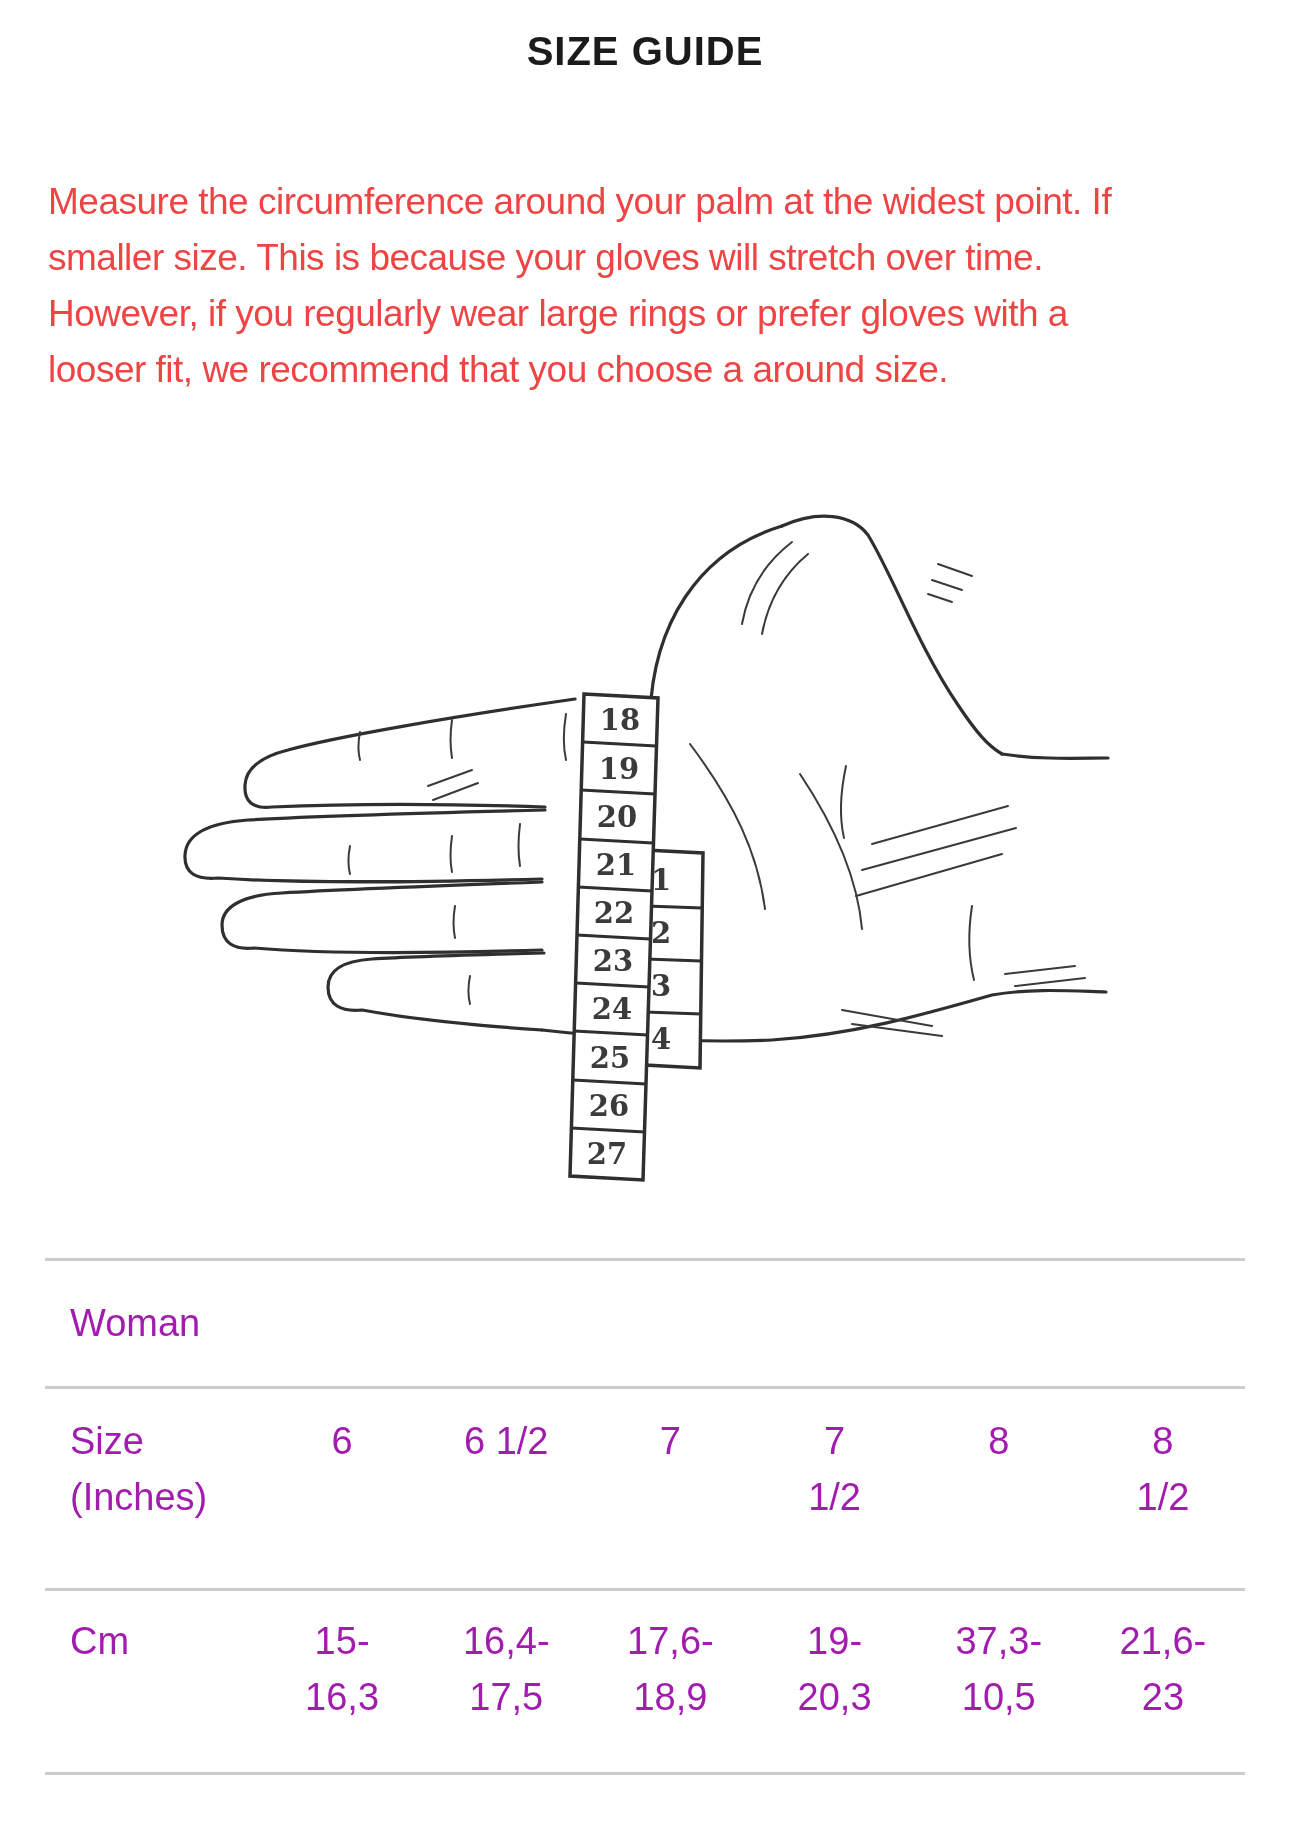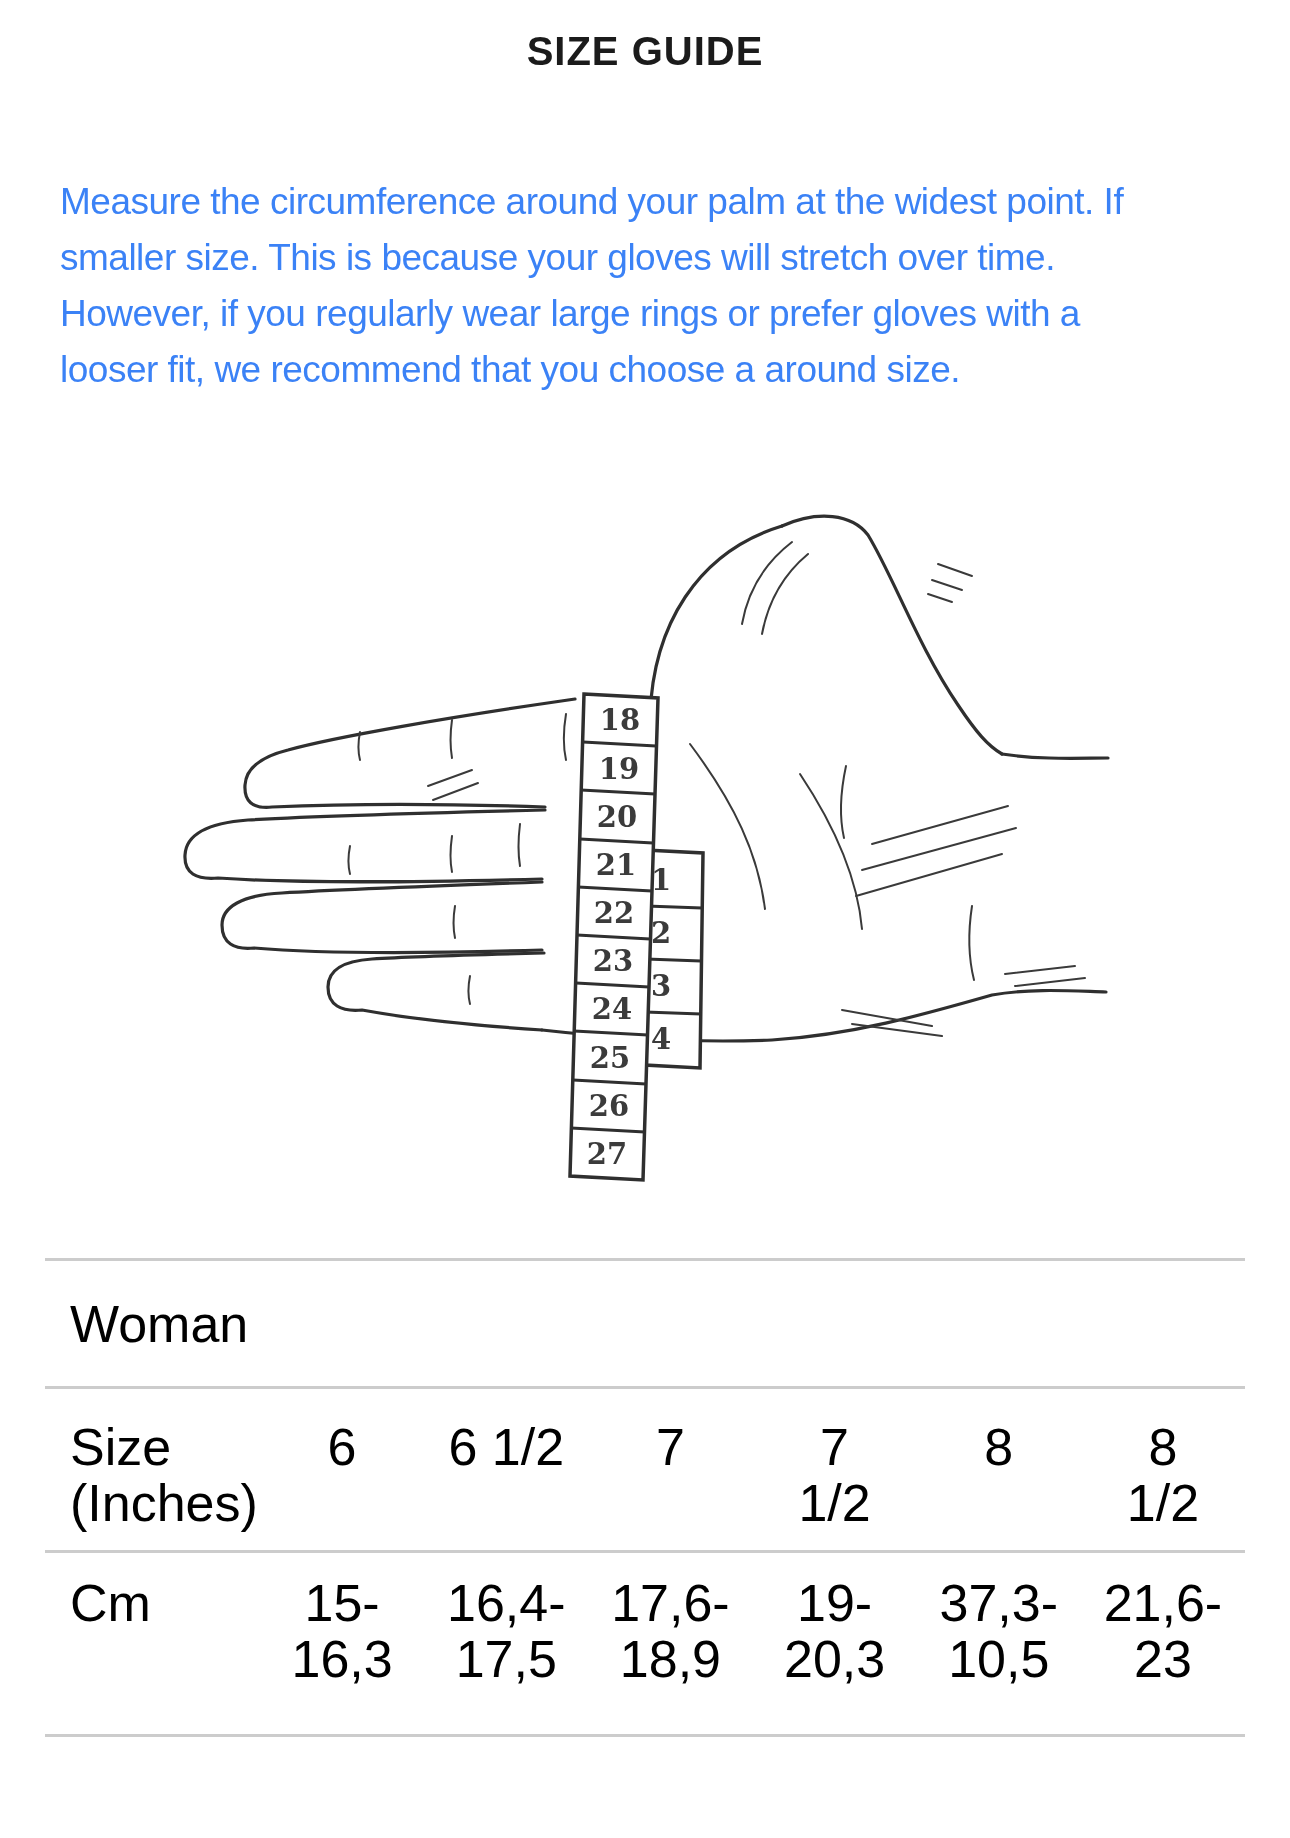--- a/index.html
+++ b/index.html
@@ -2,30 +2,30 @@
 <html><head>
 <meta charset="utf-8">
 <style>
   html,body{margin:0;padding:0;background:#ffffff;}
   body{width:1290px;height:1838px;font-family:"Liberation Sans",sans-serif;color:#212121;overflow:hidden;}
   .page{position:relative;width:1290px;height:1838px;}
 
   .title{margin:28px 16px 0;text-align:center;font-size:40px;line-height:46px;
          font-weight:700;letter-spacing:1px;color:#1b1b1b;}
 
-  .intro{margin:100px 60px 0;font-size:37px;line-height:56px;letter-spacing:-0.5px;color:#3b82f6;}
+  .intro{margin:100px 48px 0;font-size:37px;line-height:56px;letter-spacing:-0.5px;color:#ef4444;}
   .intro .line{white-space:nowrap;}
 
   .figure{margin-top:16px;height:780px;text-align:center;}
 
-  .size-table{margin:64px 45px 0;width:1200px;box-sizing:border-box;font-size:52px;color:#000000;}
+  .size-table{margin:64px 45px 0;width:1200px;box-sizing:border-box;font-size:38px;color:#a21caf;}
   .trow{border-top:3px solid #cccccc;box-sizing:border-box;}
   .row-woman{height:128px;display:flex;align-items:center;padding-left:25px;}
   .row-grid{display:grid;grid-template-columns:215px repeat(6,1fr);}
-  .row-size{height:164px;padding-top:30px;}
+  .row-size{height:202px;padding-top:24px;}
   .row-cm{height:187px;padding-top:22px;border-bottom:3px solid #cccccc;}
   .cell{text-align:center;line-height:56px;}
   .cell.label{text-align:left;padding-left:25px;}
   .cell .block{display:inline-block;text-align:center;}
 
   svg text.tn{font-family:"DejaVu Serif",serif;font-weight:700;fill:#3b3b3b;font-size:29px;text-anchor:middle;}
 </style>
 </head>
 <body>
 

